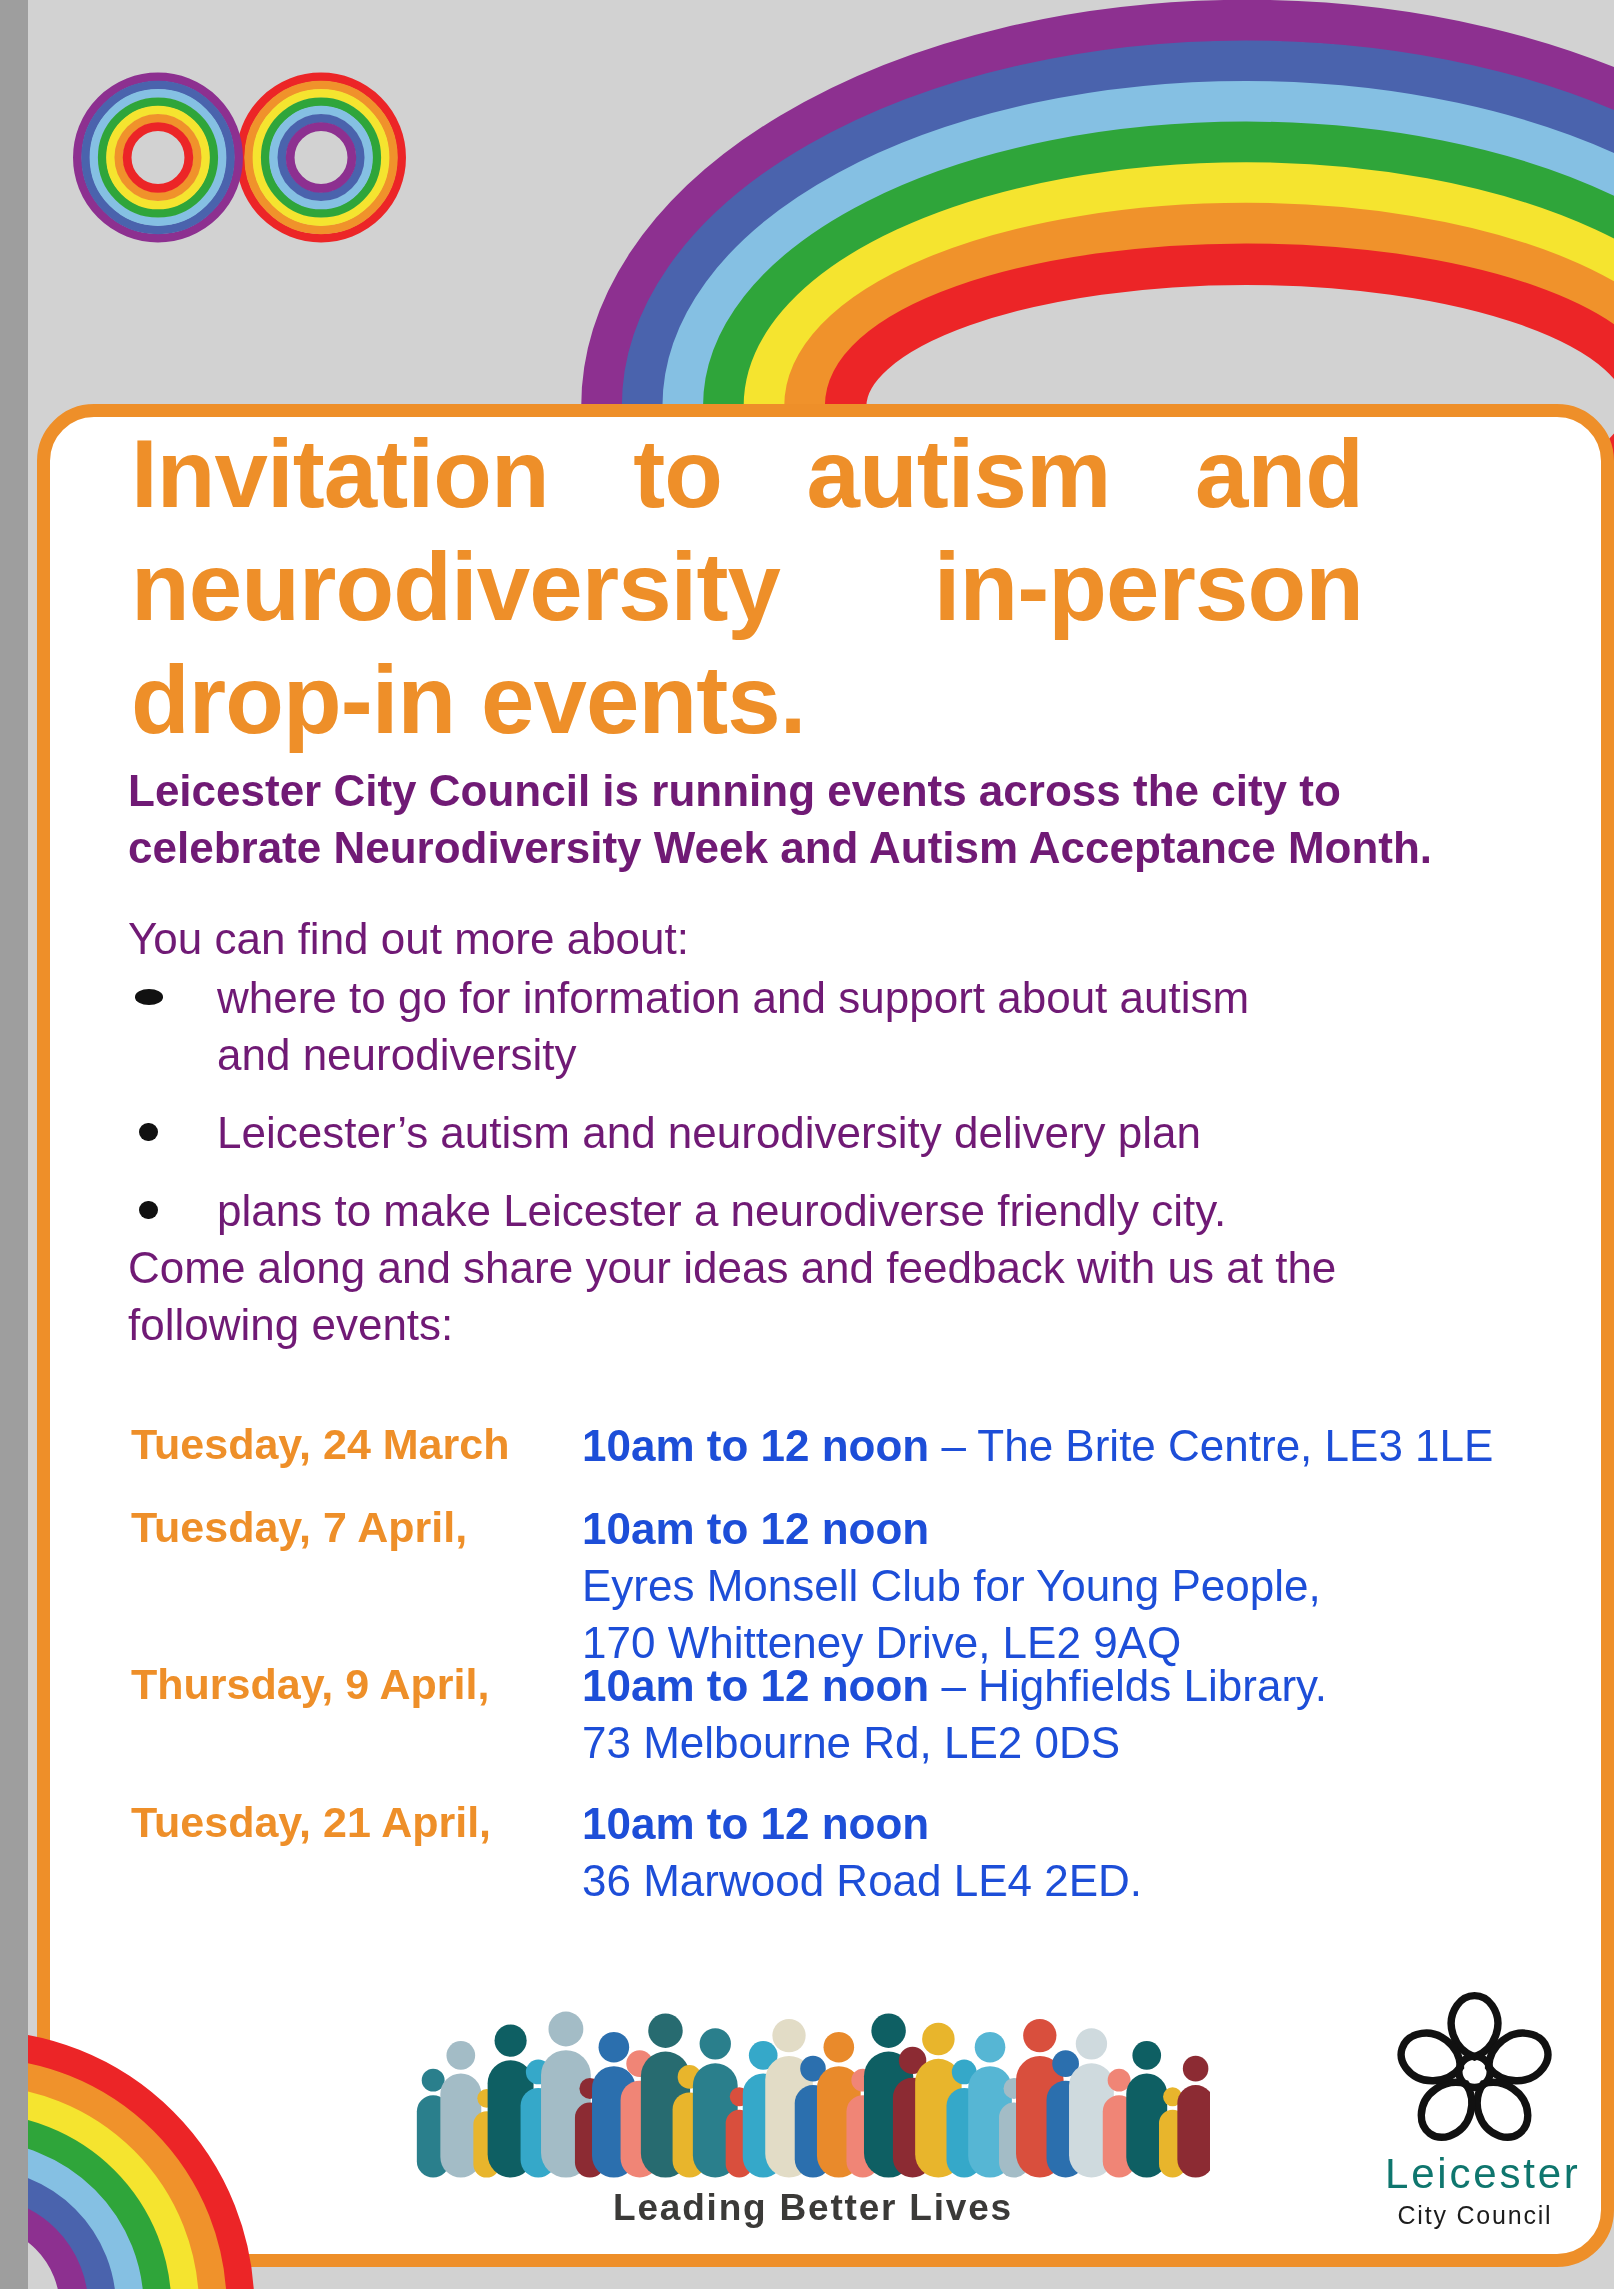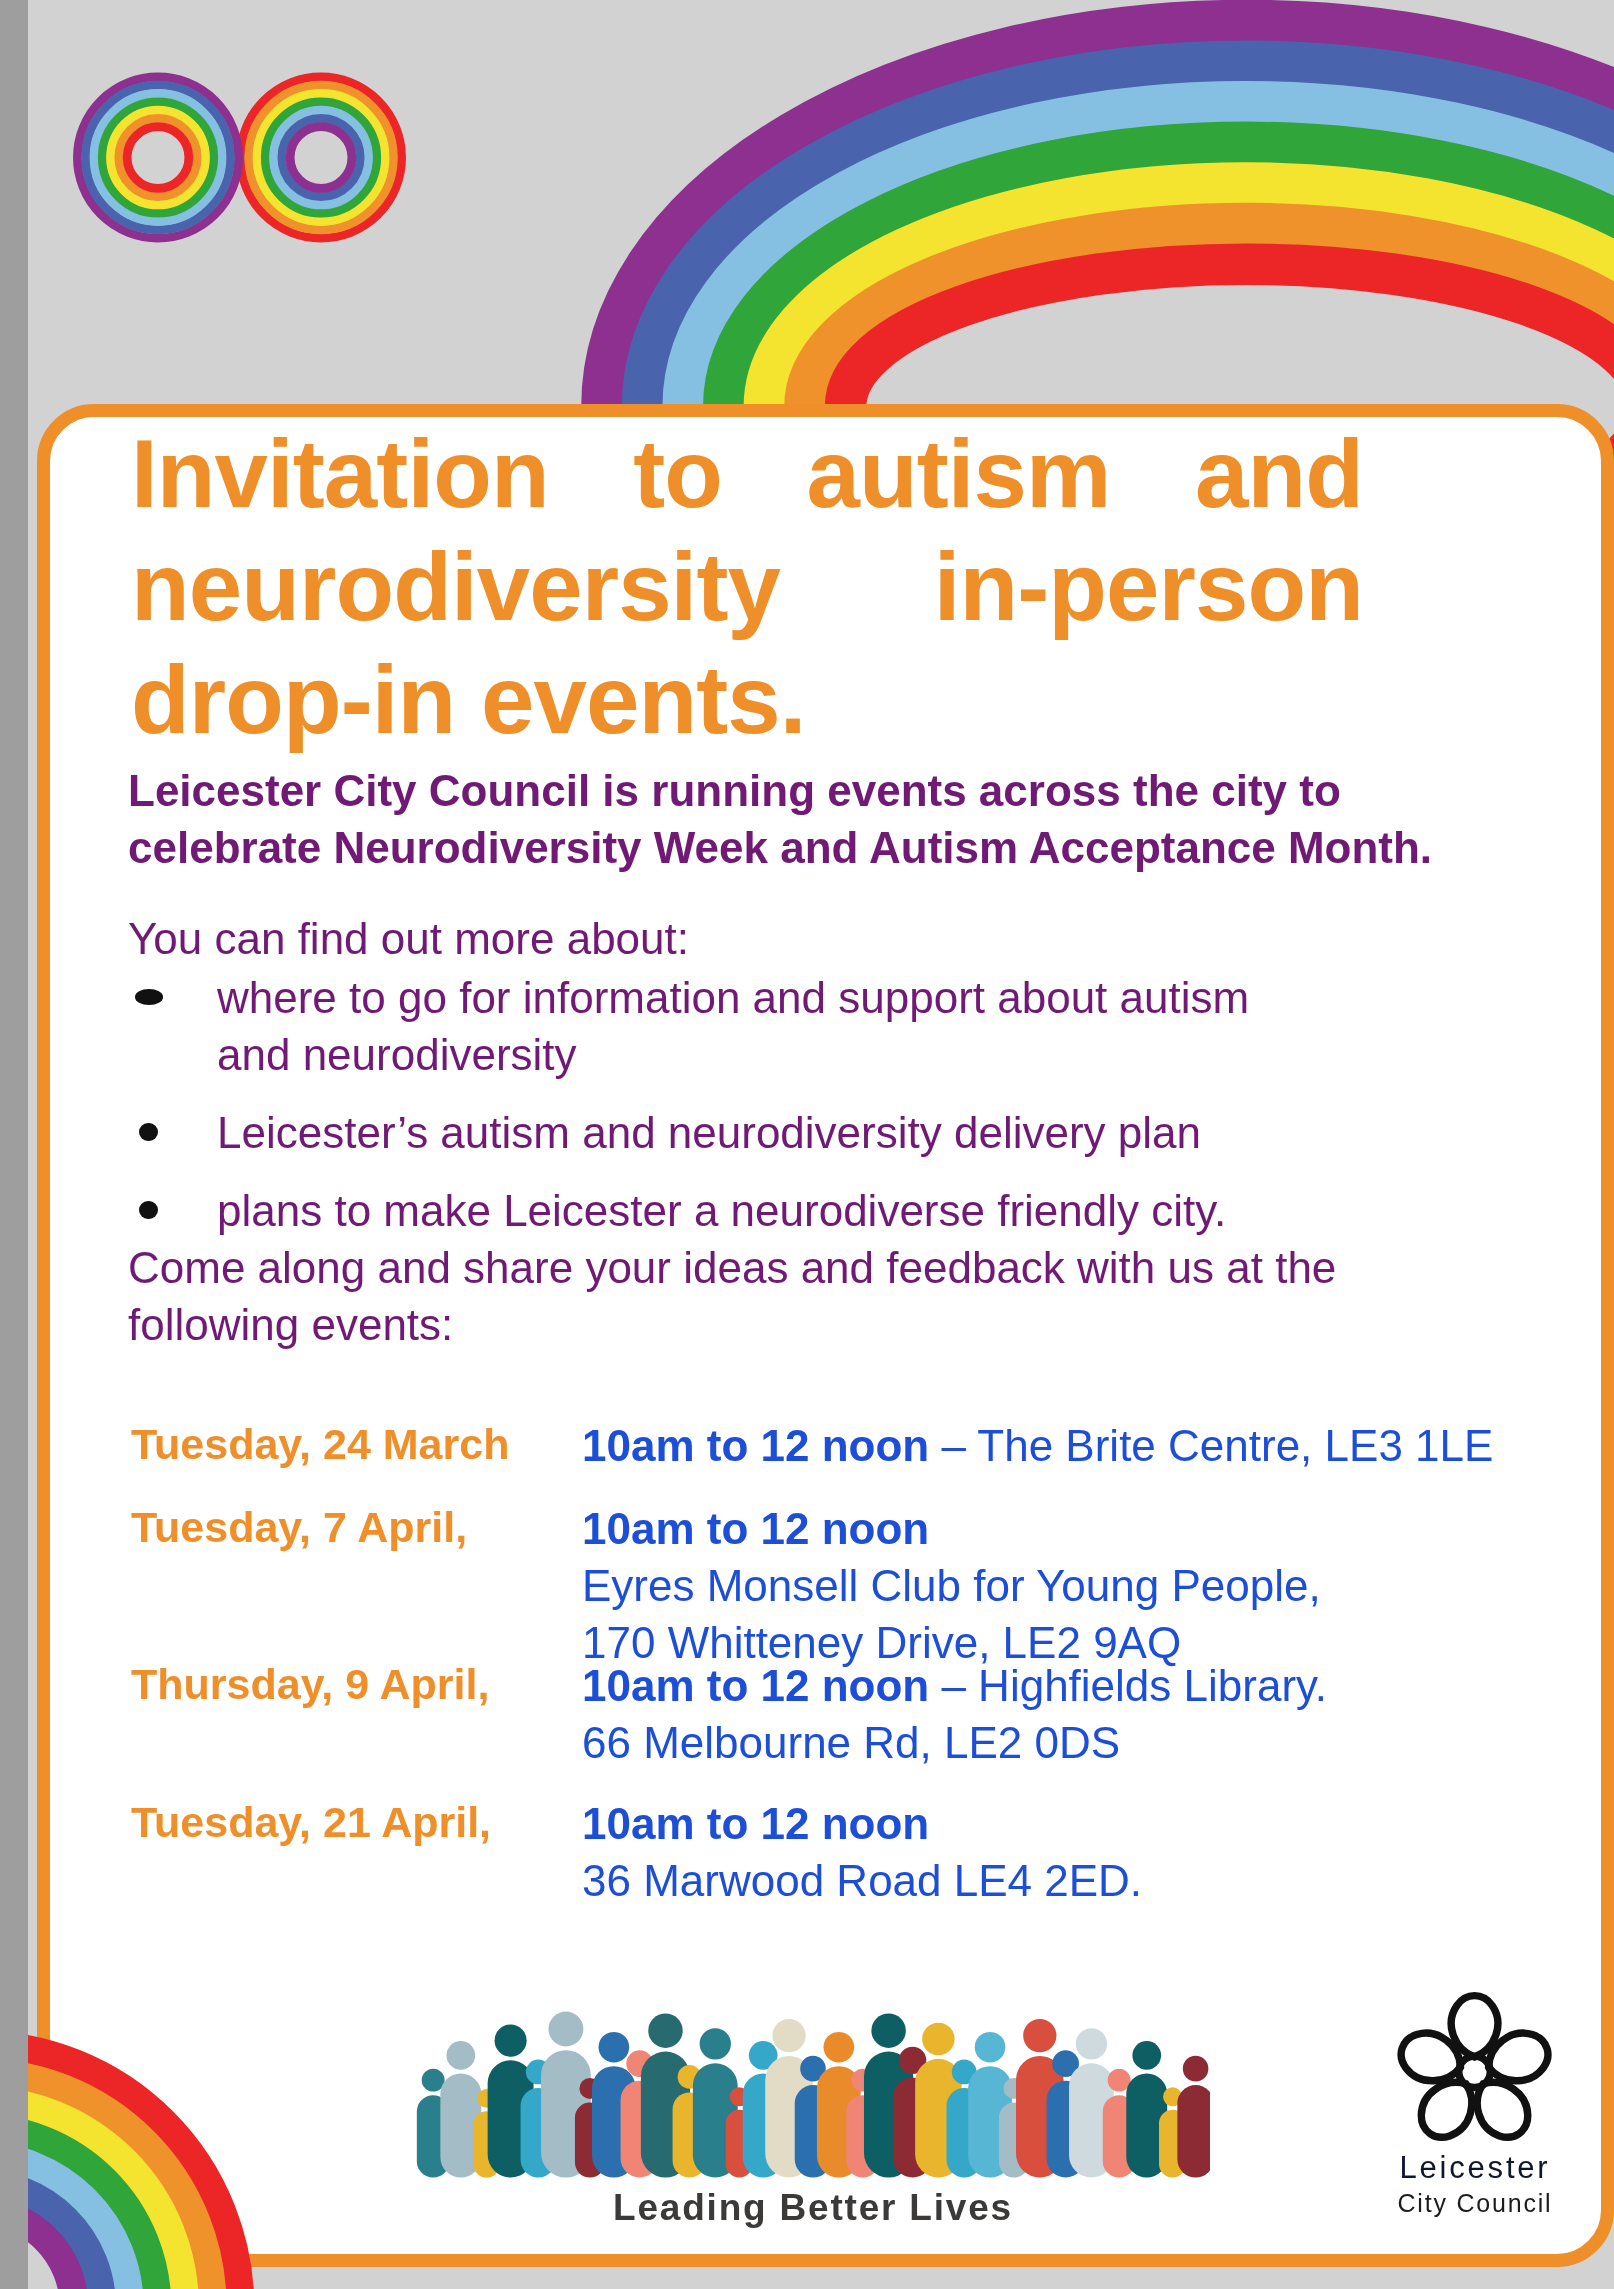--- a/index.html
+++ b/index.html
@@ -50,21 +50,21 @@
   .event-detail{
     position:absolute;left:554px;width:988px;
     color:#1d4ed8;font-size:44px;line-height:57px;
   }
   
   #caption{
     position:absolute;left:388px;top:2187px;width:794px;
     text-align:center;color:#3b3a38;font-size:37px;font-weight:bold;letter-spacing:1.8px;
   }
   #council-logo{position:absolute;left:1357px;top:1984px;width:180px;text-align:center;}
-  #council-name{font-size:31px;color:#0f172a;letter-spacing:2.8px;margin-top:-5.5px;}
+  #council-name{font-size:42px;color:#0f766e;letter-spacing:2.8px;margin-top:-5.5px;}
   #council-sub{font-size:25px;color:#1c1c1c;letter-spacing:1.8px;margin-top:3.7px;}
   .band{fill:none;}
 </style>
 </head>
 <body>
 
 <div id="page" style="--bg: #d2d2d2; --orange: #ee8f29;">
 
   <svg class="abs" style="left:0;top:0;" width="1614" height="2290" viewBox="0 0 1749 2481">
     <g id="rainbowTR">
@@ -140,21 +140,21 @@
       </div>
       <div class="event-date" style="top: 1500px;">Tuesday, 7 April,</div>
       <div class="event-detail" style="top: 1500px;">
         <div><span class="bold">10am to 12 noon</span></div>
         <div>Eyres Monsell Club for Young People,</div>
         <div>170 Whitteney Drive, LE2 9AQ</div>
       </div>
       <div class="event-date" style="top: 1657px;">Thursday, 9 April,</div>
       <div class="event-detail" style="top: 1657px;">
         <div><span class="bold">10am to 12 noon</span><span> – Highfields Library.</span></div>
-        <div>66 Melbourne Rd, LE2 0DS</div>
+        <div>73 Melbourne Rd, LE2 0DS</div>
       </div>
       <div class="event-date" style="top: 1795px;">Tuesday, 21 April,</div>
       <div class="event-detail" style="top: 1795px;">
         <div><span class="bold">10am to 12 noon</span></div>
         <div>36 Marwood Road LE4 2ED.</div>
       </div>
     </div>
 
   <svg class="abs" style="left:388px;top:1995px;" width="794" height="189" viewBox="0 0 860 205">
     <g id="crowdG">

